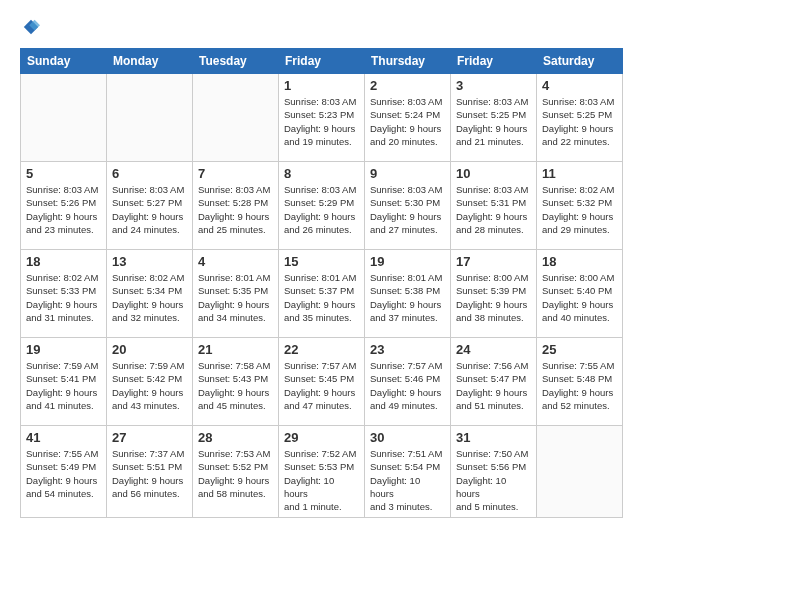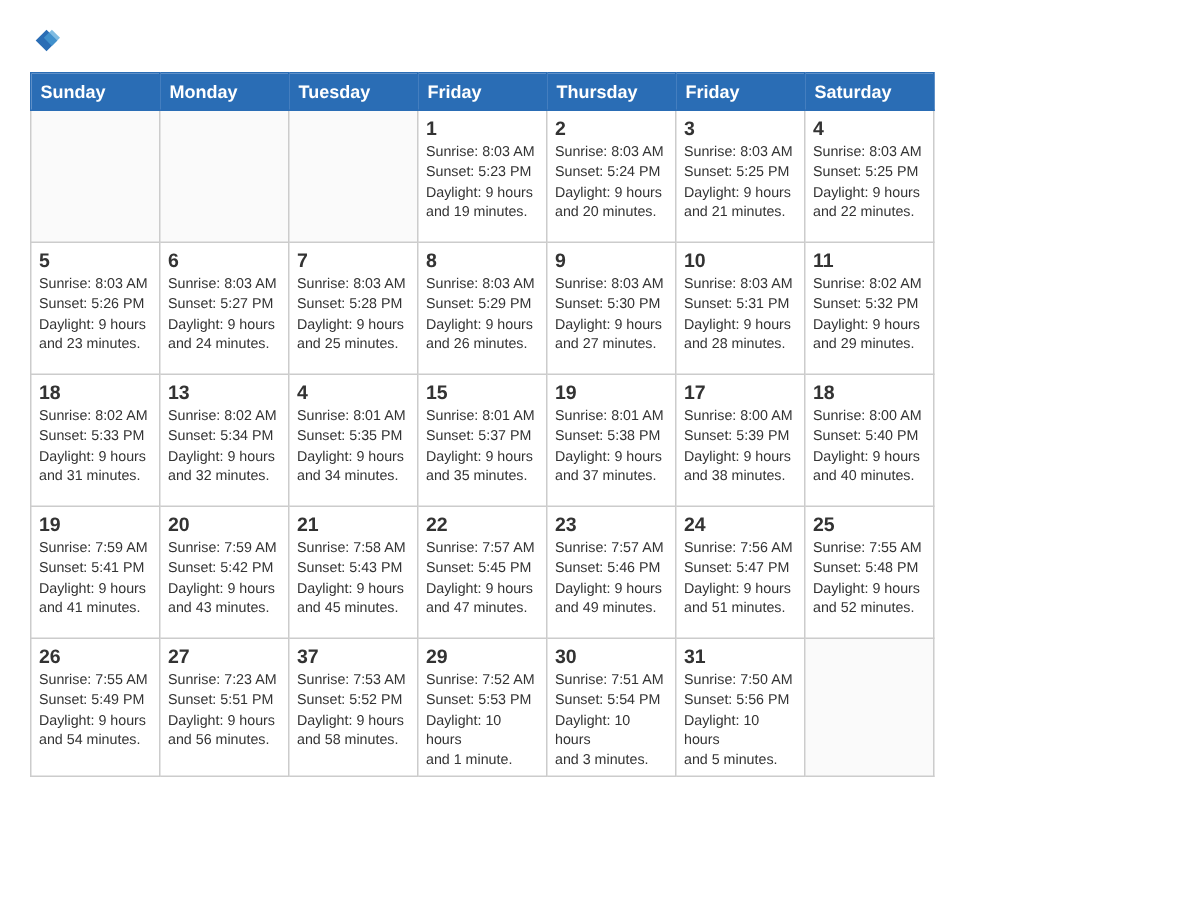--- a/index.html
+++ b/index.html
@@ -310,35 +310,35 @@
           <td>
             <div class="day-number">25</div>
             <div class="day-info" style="white-space: pre-line;">Sunrise: 7:55 AM
 Sunset: 5:48 PM
 Daylight: 9 hours
 and 52 minutes.</div>
           </td>
         </tr>
         <tr>
           <td>
-            <div class="day-number">26</div>
+            <div class="day-number">41</div>
             <div class="day-info" style="white-space: pre-line;">Sunrise: 7:55 AM
 Sunset: 5:49 PM
 Daylight: 9 hours
 and 54 minutes.</div>
           </td>
           <td>
             <div class="day-number">27</div>
-            <div class="day-info" style="white-space: pre-line;">Sunrise: 7:23 AM
+            <div class="day-info" style="white-space: pre-line;">Sunrise: 7:37 AM
 Sunset: 5:51 PM
 Daylight: 9 hours
 and 56 minutes.</div>
           </td>
           <td>
-            <div class="day-number">37</div>
+            <div class="day-number">28</div>
             <div class="day-info" style="white-space: pre-line;">Sunrise: 7:53 AM
 Sunset: 5:52 PM
 Daylight: 9 hours
 and 58 minutes.</div>
           </td>
           <td>
             <div class="day-number">29</div>
             <div class="day-info" style="white-space: pre-line;">Sunrise: 7:52 AM
 Sunset: 5:53 PM
 Daylight: 10 hours

